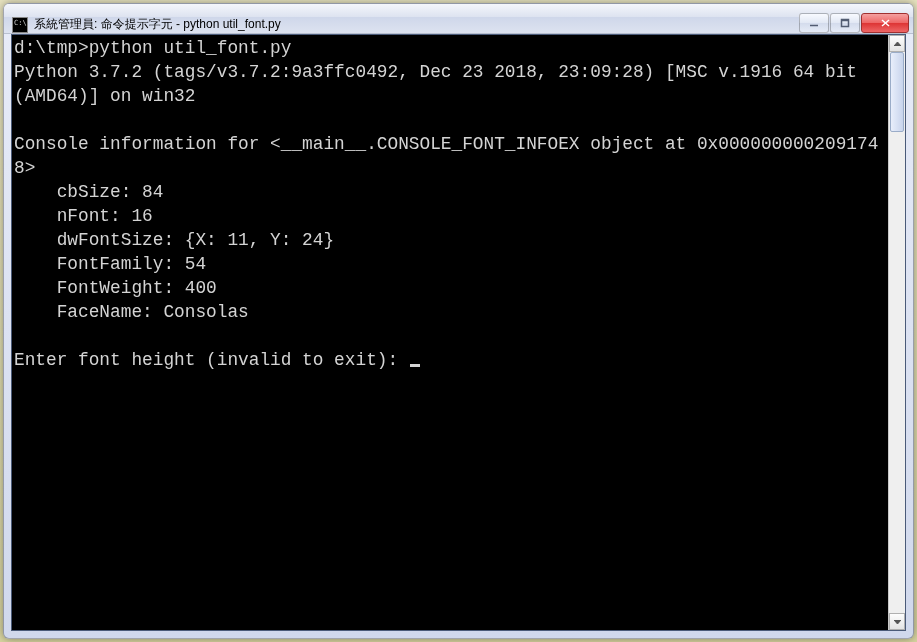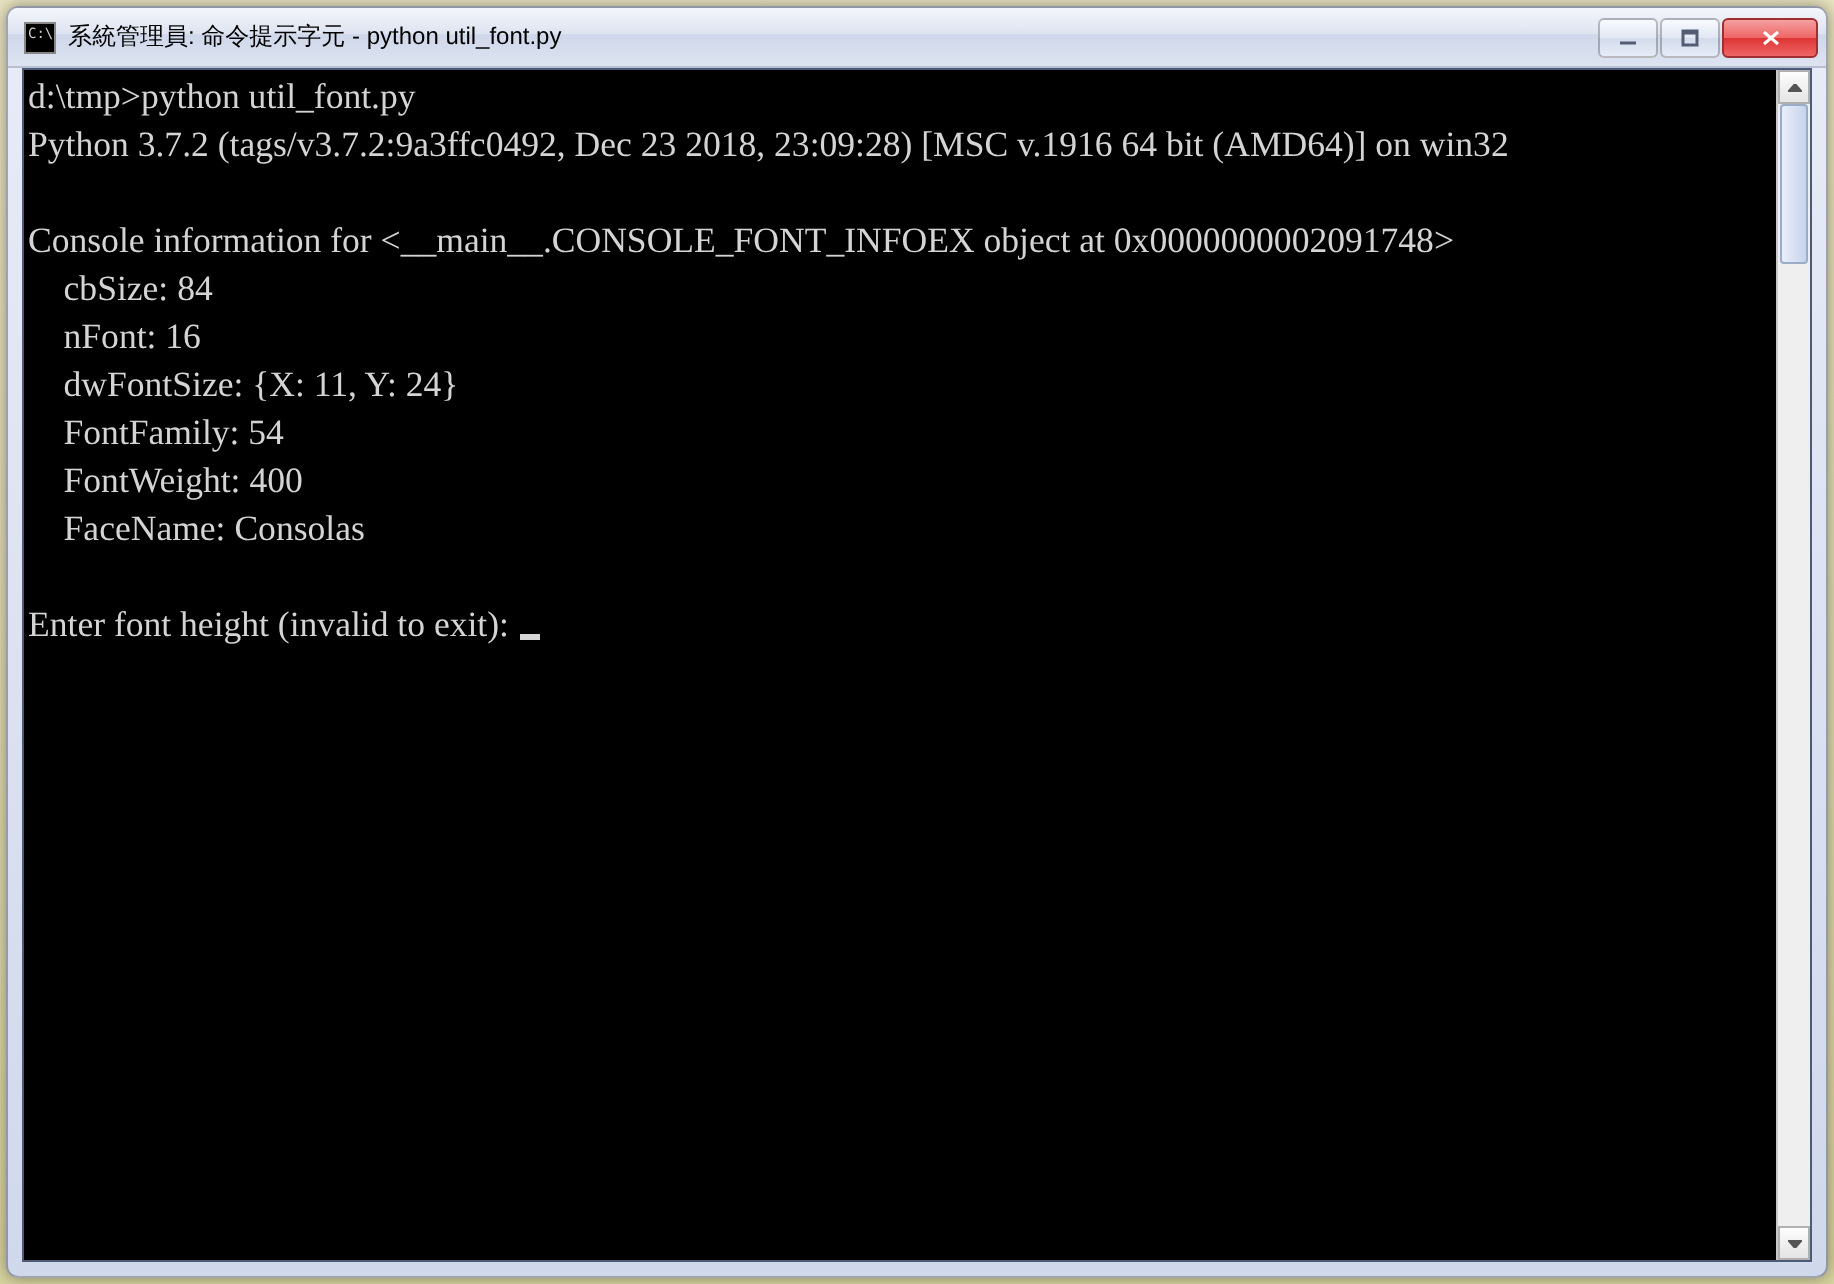--- a/index.html
+++ b/index.html
@@ -19,21 +19,21 @@
     border: 1px solid rgba(0,0,0,0.3);
     border-radius: 6px;
     box-shadow: 0 0 8px rgba(0,0,0,0.4);
     background: linear-gradient(to bottom, #e8ecf8 0%, #d0d8ec 100%);
     display: flex;
     flex-direction: column;
   }
   .titlebar {
     height: 30px;
     display: flex;
-    align-items: center;
+    align-items: flex-end;
     padding: 0 2px 0 8px;
     background: linear-gradient(to bottom, #f4f6fb 0%, #dde3f0 45%, #cfd7ea 46%, #dde3f0 100%);
     border-top-left-radius: 5px;
     border-top-right-radius: 5px;
     border-bottom: 1px solid #b8c0d0;
   }
   .title-icon {
     width: 16px;
     height: 16px;
     background: #000;
@@ -86,21 +86,21 @@
     margin: 0 7px 7px 7px;
     border: 1px solid #4a5a78;
     background: #000;
     position: relative;
     display: flex;
   }
   .console {
     flex: 1;
     background: #000;
     color: #d4d4d4;
-    font-family: Liberation Serif, serif;
+    font-family: Liberation Mono, monospace;
     font-size: 17.8px;
     line-height: 24px;
     padding: 1px 2px;
     white-space: pre-wrap;
     word-break: break-all;
     overflow: hidden;
   }
   .vscroll {
     width: 17px;
     background: #f0f0f0;

